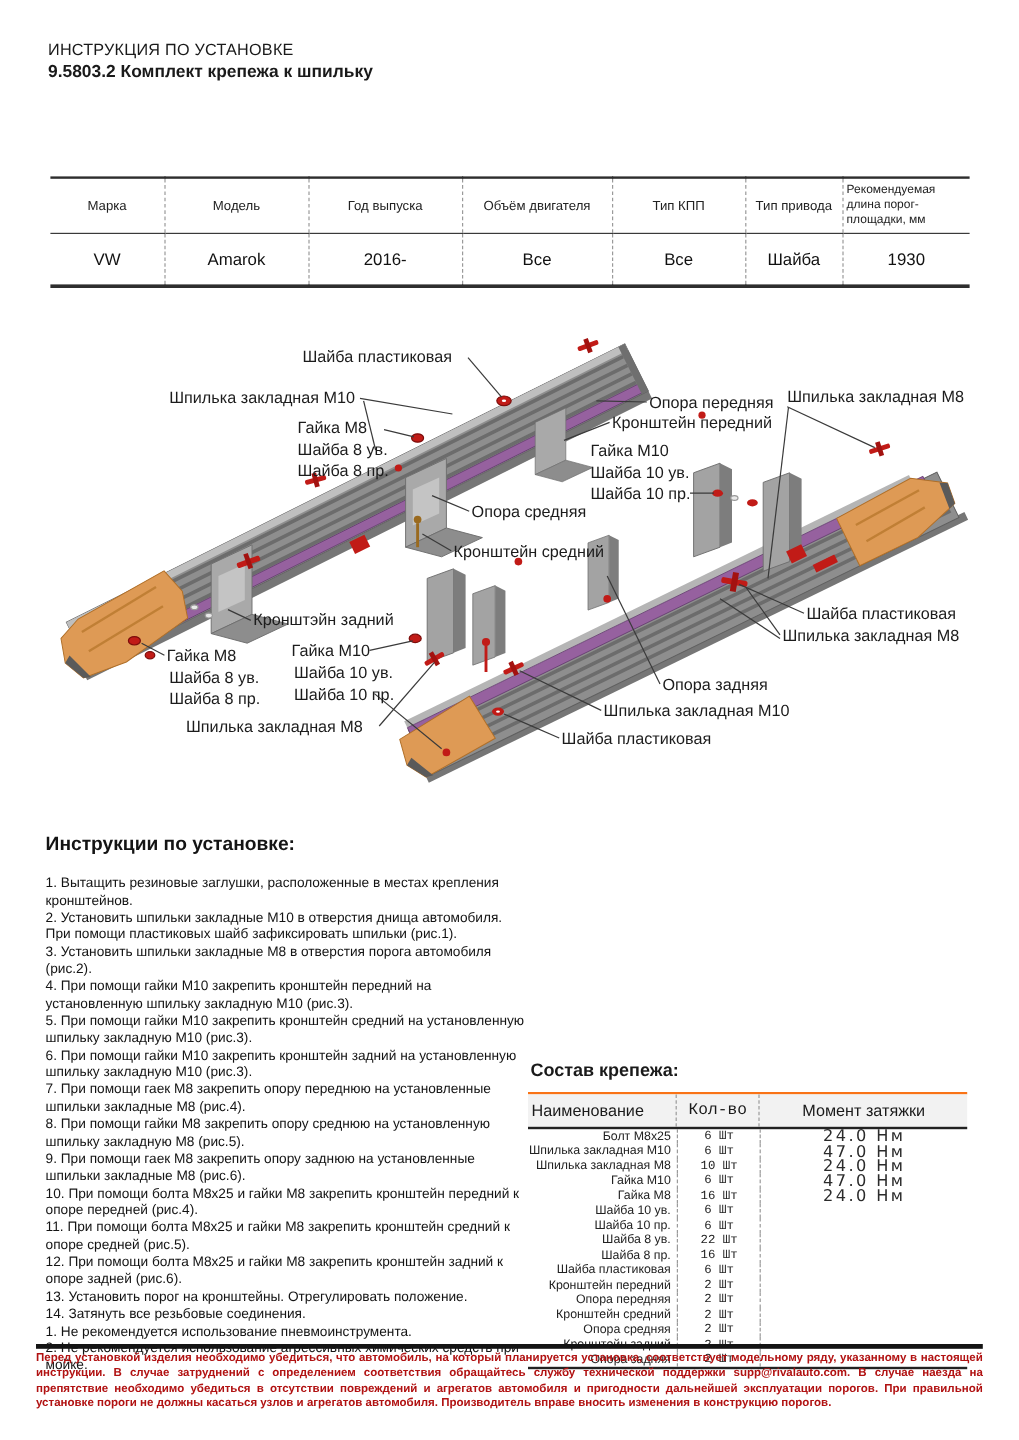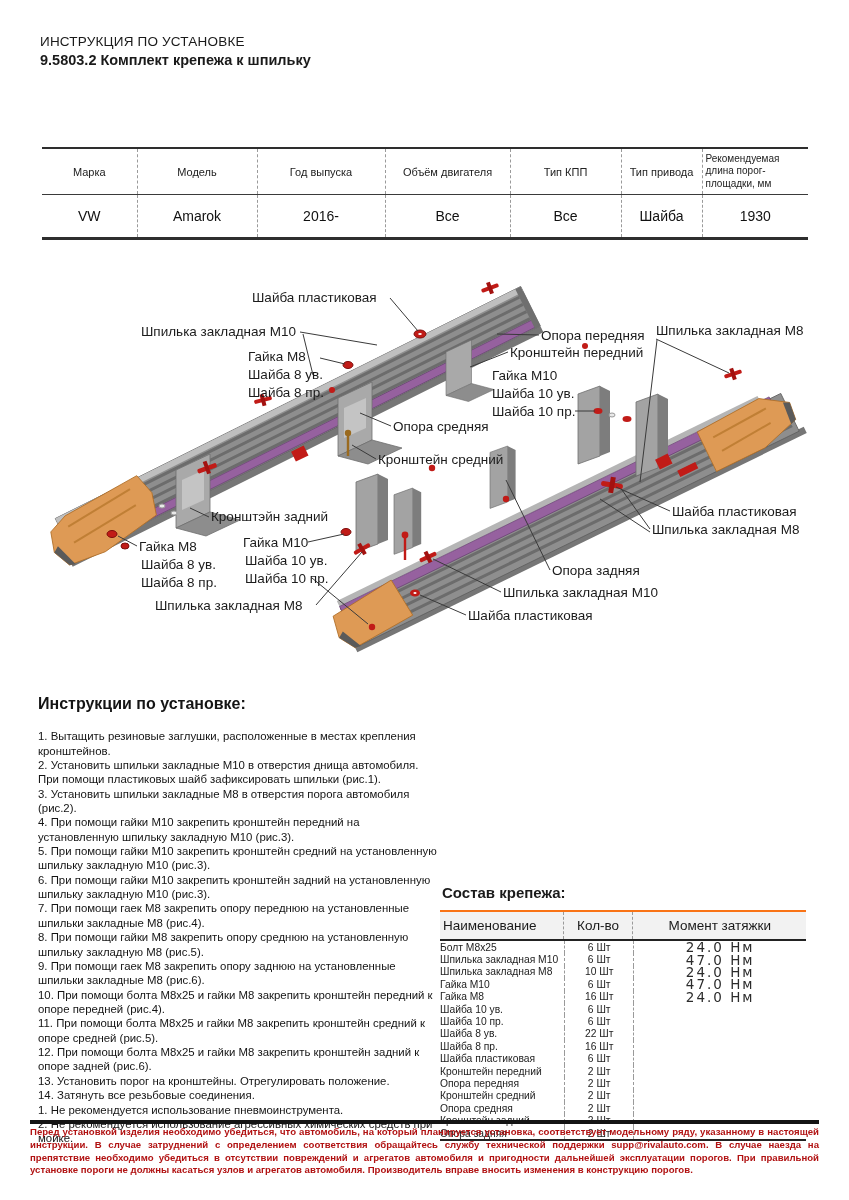--- a/index.html
+++ b/index.html
@@ -36,25 +36,25 @@
   
   .parts{position:absolute;left:440px;top:884px;width:372px;}
   .parts-heading{font-weight:bold;font-size:15px;margin:0 0 9px 2px;}
   .ptable{width:366px;border-top:2px solid #f97316;border-bottom:2.5px solid #222;}
   .prow{display:flex;align-items:center;}
   .phead{height:27px;border-bottom:2px solid #222;background:#f2f2f2;}
   .phead .c1{font-size:13.5px;text-align:left;padding-left:3px;}
   .phead .c2,.phead .c3{font-size:13.5px;text-align:center;}
   .c1{width:120px;}
   .c2{width:69px;border-left:1px dashed #9a9a9a;align-self:stretch;display:flex;
-      align-items:center;justify-content:center;}
+      align-items:center;justify-content:center;font-family:Liberation Mono, monospace;}
   .c3{width:173px;border-left:1px dashed #9a9a9a;align-self:stretch;display:flex;
       align-items:center;justify-content:center;}
   .pitem{height:12.4px;}
-  .pitem .c1{font-size:10.3px;padding-right:5px;color:#222;}
+  .pitem .c1{font-size:10.3px;text-align:right;padding-right:5px;color:#222;}
   .pitem .c2{font-size:10.3px;color:#222;}
   .pitem .c3{font-size:13.5px;letter-spacing:2px;color:#2b2b2b;font-family:"DejaVu Sans",sans-serif;}
 
   
   .footer{position:absolute;left:30px;top:1120px;width:789px;border-top:4px solid #141414;
           padding-top:2px;font-size:9.6px;font-weight:bold;color:#b11212;line-height:1.33;
           text-align:justify;}
 </style>
 </head>
 <body>

